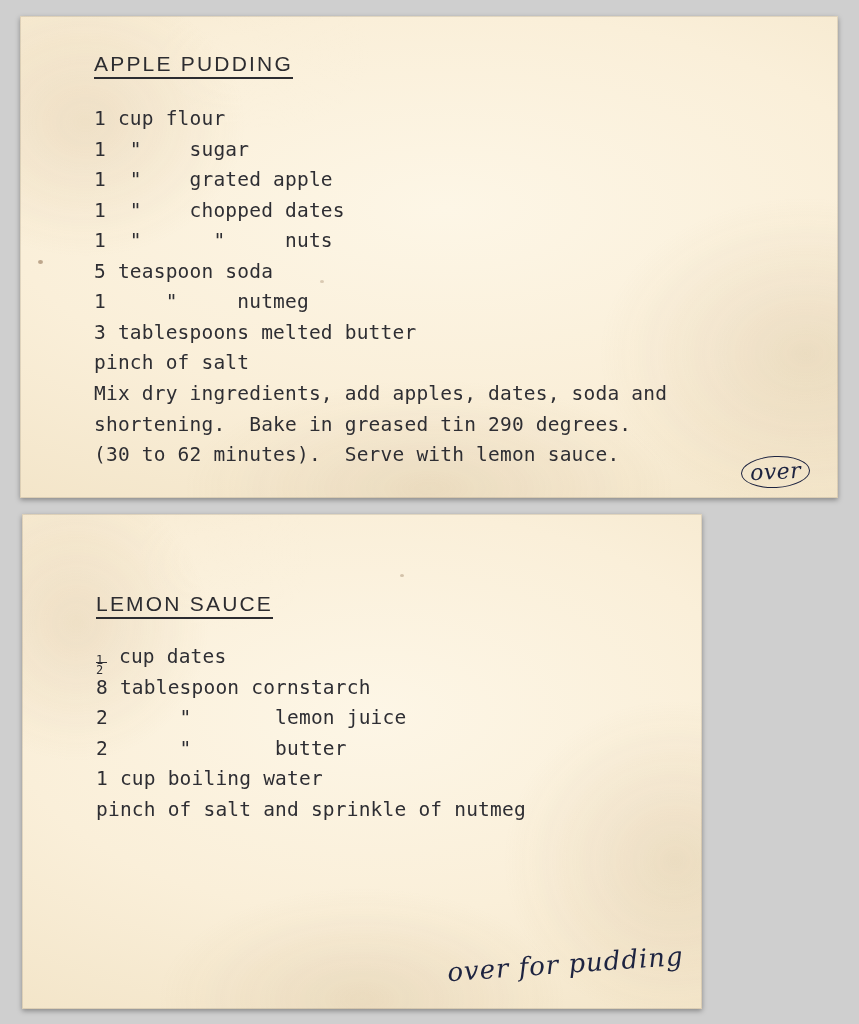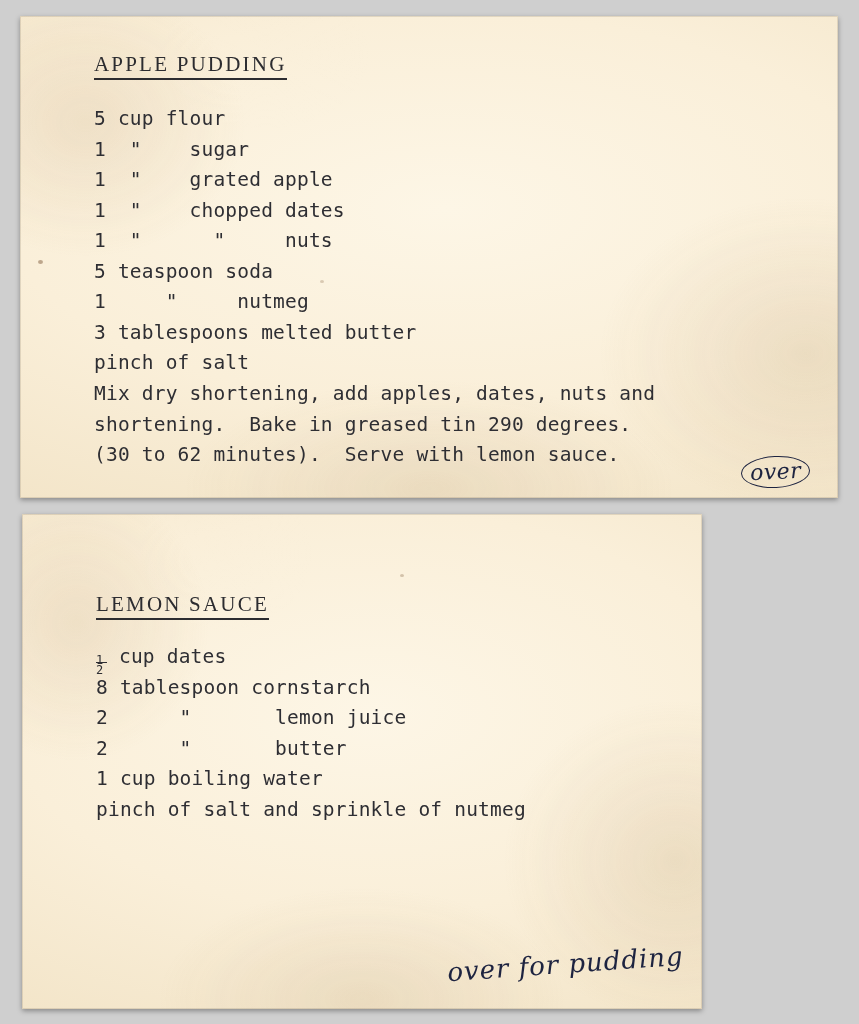--- a/index.html
+++ b/index.html
@@ -58,21 +58,21 @@
   }
 
   .card-inner {
     position: relative;
     z-index: 2;
     height: 100%;
   }
 
   .title {
     position: absolute;
-    font-family: Liberation Serif, serif;
+    font-family: Liberation Sans, sans-serif;
     font-size: 21px;
     letter-spacing: 2.2px;
     color: #2c2c30;
     border-bottom: 2px solid #2c2c30;
     padding-bottom: 1px;
     display: inline-block;
     white-space: pre;
   }
   #title-top { left: 74px; top: 36px; }
   #title-bottom { left: 76px; top: 594px; }
@@ -166,31 +166,31 @@
 </head>
 <body>
 
 <div class="page">
 
   <div class="card" id="card-top">
     <div class="card-inner">
 
       <div class="title" id="title-top">APPLE PUDDING</div>
 
-      <div class="body-text" id="ingredients-top"><span>5 cup flour</span>
+      <div class="body-text" id="ingredients-top"><span>1 cup flour</span>
 <span>1  "    sugar</span>
 <span>1  "    grated apple</span>
 <span>1  "    chopped dates</span>
 <span>1  "      "     nuts</span>
 <span>5 teaspoon soda</span>
 <span>1     "     nutmeg</span>
 <span>3 tablespoons melted butter</span>
 <span>pinch of salt</span></div>
 
-      <div class="body-text" id="method-top"><span>Mix dry shortening, add apples, dates, nuts and</span>
+      <div class="body-text" id="method-top"><span>Mix dry ingredients, add apples, dates, soda and</span>
 <span>shortening.  Bake in greased tin 290 degrees.</span>
 <span>(30 to 62 minutes).  Serve with lemon sauce.</span></div>
 
       <div class="handwriting" id="note-over"><span class="ellipse">over</span></div>
 
       <div class="speck" style="left:18px; top:244px; width:5px; height:4px;"></div>
       <div class="speck" style="left:300px; top:264px; width:4px; height:3px; opacity:0.3;"></div>
     </div>
   </div>
 

